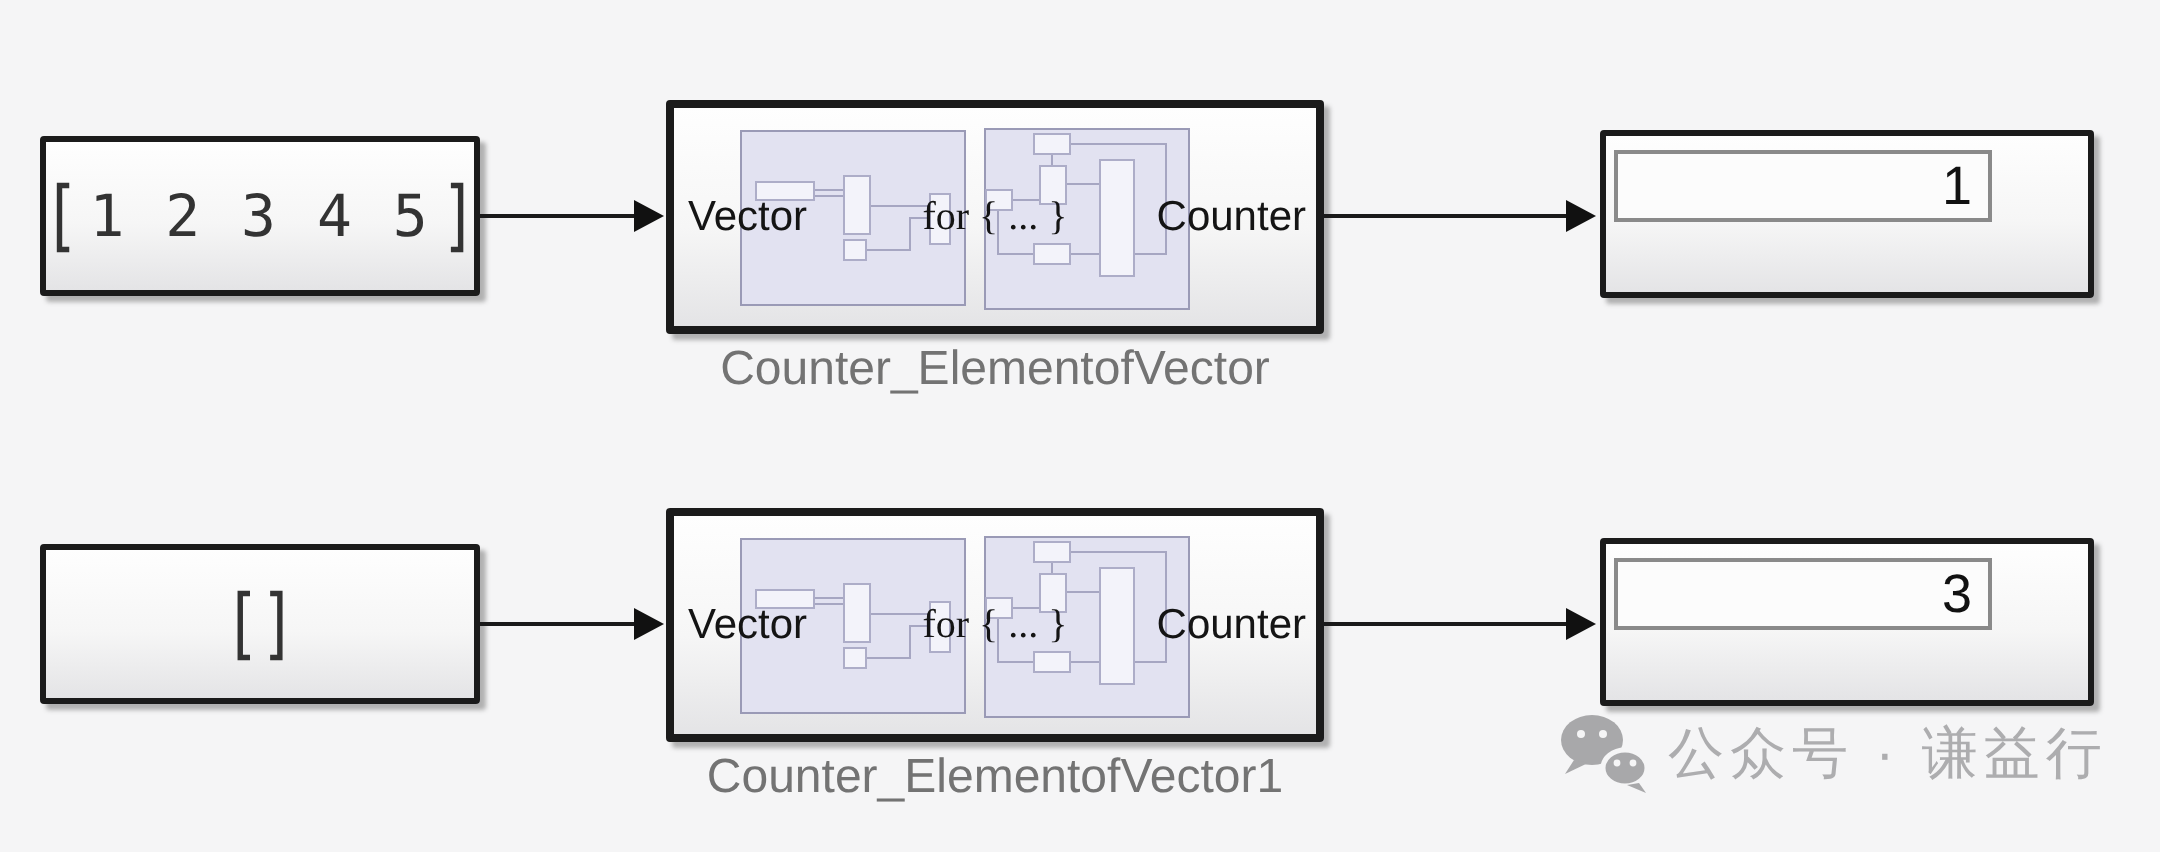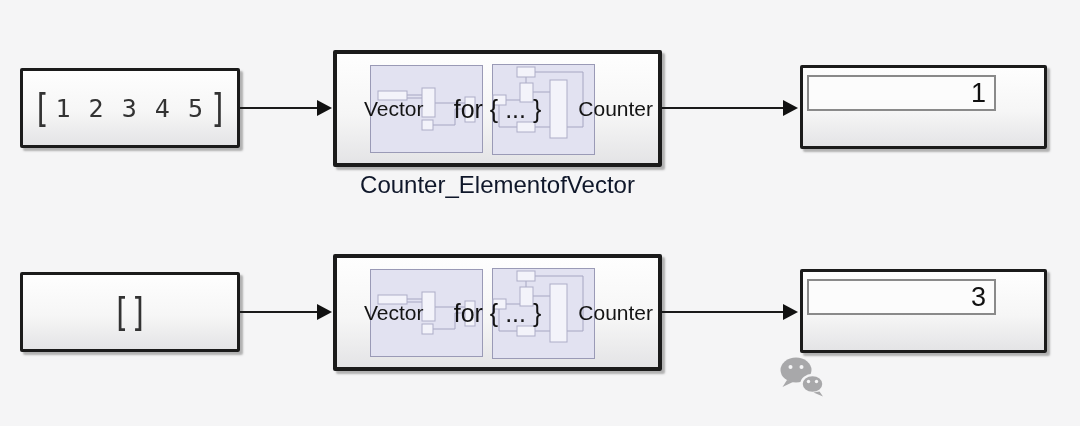--- a/index.html
+++ b/index.html
@@ -25,58 +25,58 @@
     left:20px; top:68px; width:220px; height:80px;
     display:flex; align-items:center; justify-content:center;
   }
   .const .bracket {
     font-family:"DejaVu Sans Mono", monospace;
     font-size:30px; color:#333; display:inline-block;
     transform:scaleY(1.3); font-weight:400;
   }
   .const .elements {
     font-family:"DejaVu Sans Mono", monospace;
-    font-size:25px; letter-spacing:1.5px; color:#333; padding:0 5px;
+    font-size:29px; letter-spacing:1.5px; color:#333; padding:0 5px;
     white-space:pre;
   }
 
   
   .wire { position:absolute; height:2px; background:#1a1a1a; }
   .wa { left:240px; top:107px; width:80px; }
   .wb { left:662px; top:107px; width:123px; }
   .arrow {
     position:absolute; width:0; height:0;
     border-top:8px solid transparent; border-bottom:8px solid transparent;
     border-left:15px solid #111;
   }
   .aa { left:317px; top:100px; }
   .ab { left:783px; top:100px; }
 
   
   .subsys { left:333px; top:50px; width:329px; height:117px; border-width:4px; }
   .subsys .port {
     position:absolute; top:50%; transform:translateY(-50%);
-    font-size:21px; color:#141414; z-index:3; white-space:nowrap;margin-left:20px;
+    font-size:21px; color:#141414; z-index:3; white-space:nowrap;
   }
   .subsys .pin  { left:7px; }
   .subsys .pout { right:5px; }
   .subsys .iter {
     position:absolute; left:50%; top:50%; transform:translate(-50%,-50%);
-    font-size:25px; color:#141414; z-index:3; white-space:pre;
+    font-size:20px; color:#141414; z-index:3; white-space:pre;font-family:Liberation Serif, serif;
   }
   .thumb { position:absolute; z-index:1; }
   .thumb.tl { left:33px; top:11px; }
   .thumb.tr { left:155px; top:10px; }
   .thumb .bg  { fill:#e2e2f1; stroke:#9a9ab6; stroke-width:1; }
   .thumb .mb  { fill:#f3f3fa; stroke:#adadc8; stroke-width:1; }
   .thumb .ln  { fill:none; stroke:#a6a6c2; stroke-width:1; }
 
   .sublabel {
     position:absolute; left:333px; top:171px; width:329px;
-    text-align:center; font-size:24px; color:#0f172a; white-space:nowrap;
+    text-align:center; font-size:24px; color:#737373; white-space:nowrap;
   }
 
   
   .disp { left:800px; top:65px; width:247px; height:84px; }
   .dfield {
     position:absolute; left:4px; top:7px; width:189px; height:36px;
     box-sizing:border-box; border:2px solid #8a8a8a; background:#fcfcfc;
     display:flex; align-items:center; justify-content:flex-end;
     padding-right:8px; font-size:27px; color:#111;
   }
@@ -167,20 +167,21 @@
         <rect class="mb" x="28" y="19" width="13" height="19"></rect>
         <rect class="mb" x="1" y="31" width="13" height="10"></rect>
         <rect class="mb" x="58" y="16" width="17" height="58"></rect>
         <rect class="mb" x="25" y="58" width="18" height="10"></rect>
       </svg>
       <span class="port pin">Vector</span>
       <span class="iter">for { ... }</span>
       <span class="port pout">Counter</span>
     </div>
 
+    <div class="sublabel">Counter_ElementofVector1</div>
 
     <div class="wire wb"></div>
     <div class="arrow ab"></div>
 
     <div class="block disp">
       <div class="dfield">
         <span>3</span>
       </div>
     </div>
   </div>
@@ -189,15 +190,16 @@
     <svg class="wm-icon" width="46" height="42" viewBox="0 0 46 42">
       <ellipse cx="17" cy="14" rx="15.5" ry="12.5" fill="#a8a8aa"></ellipse>
       <path d="M8 24 L3.5 31 L15 25.5 Z" fill="#a8a8aa"></path>
       <circle cx="11.5" cy="11" r="2" fill="#f5f5f6"></circle>
       <circle cx="22.5" cy="11" r="2" fill="#f5f5f6"></circle>
       <ellipse cx="33.5" cy="28" rx="11" ry="9" fill="#a8a8aa" stroke="#f5f5f6" stroke-width="2.5"></ellipse>
       <path d="M40.5 35.5 L44 40.5 L34.5 36.5 Z" fill="#a8a8aa"></path>
       <circle cx="29.5" cy="25.5" r="1.7" fill="#f5f5f6"></circle>
       <circle cx="37.5" cy="25.5" r="1.7" fill="#f5f5f6"></circle>
     </svg>
+    <span>公众号 · 谦益行</span>
   </div>
 
 </div>
 
 </body></html>

